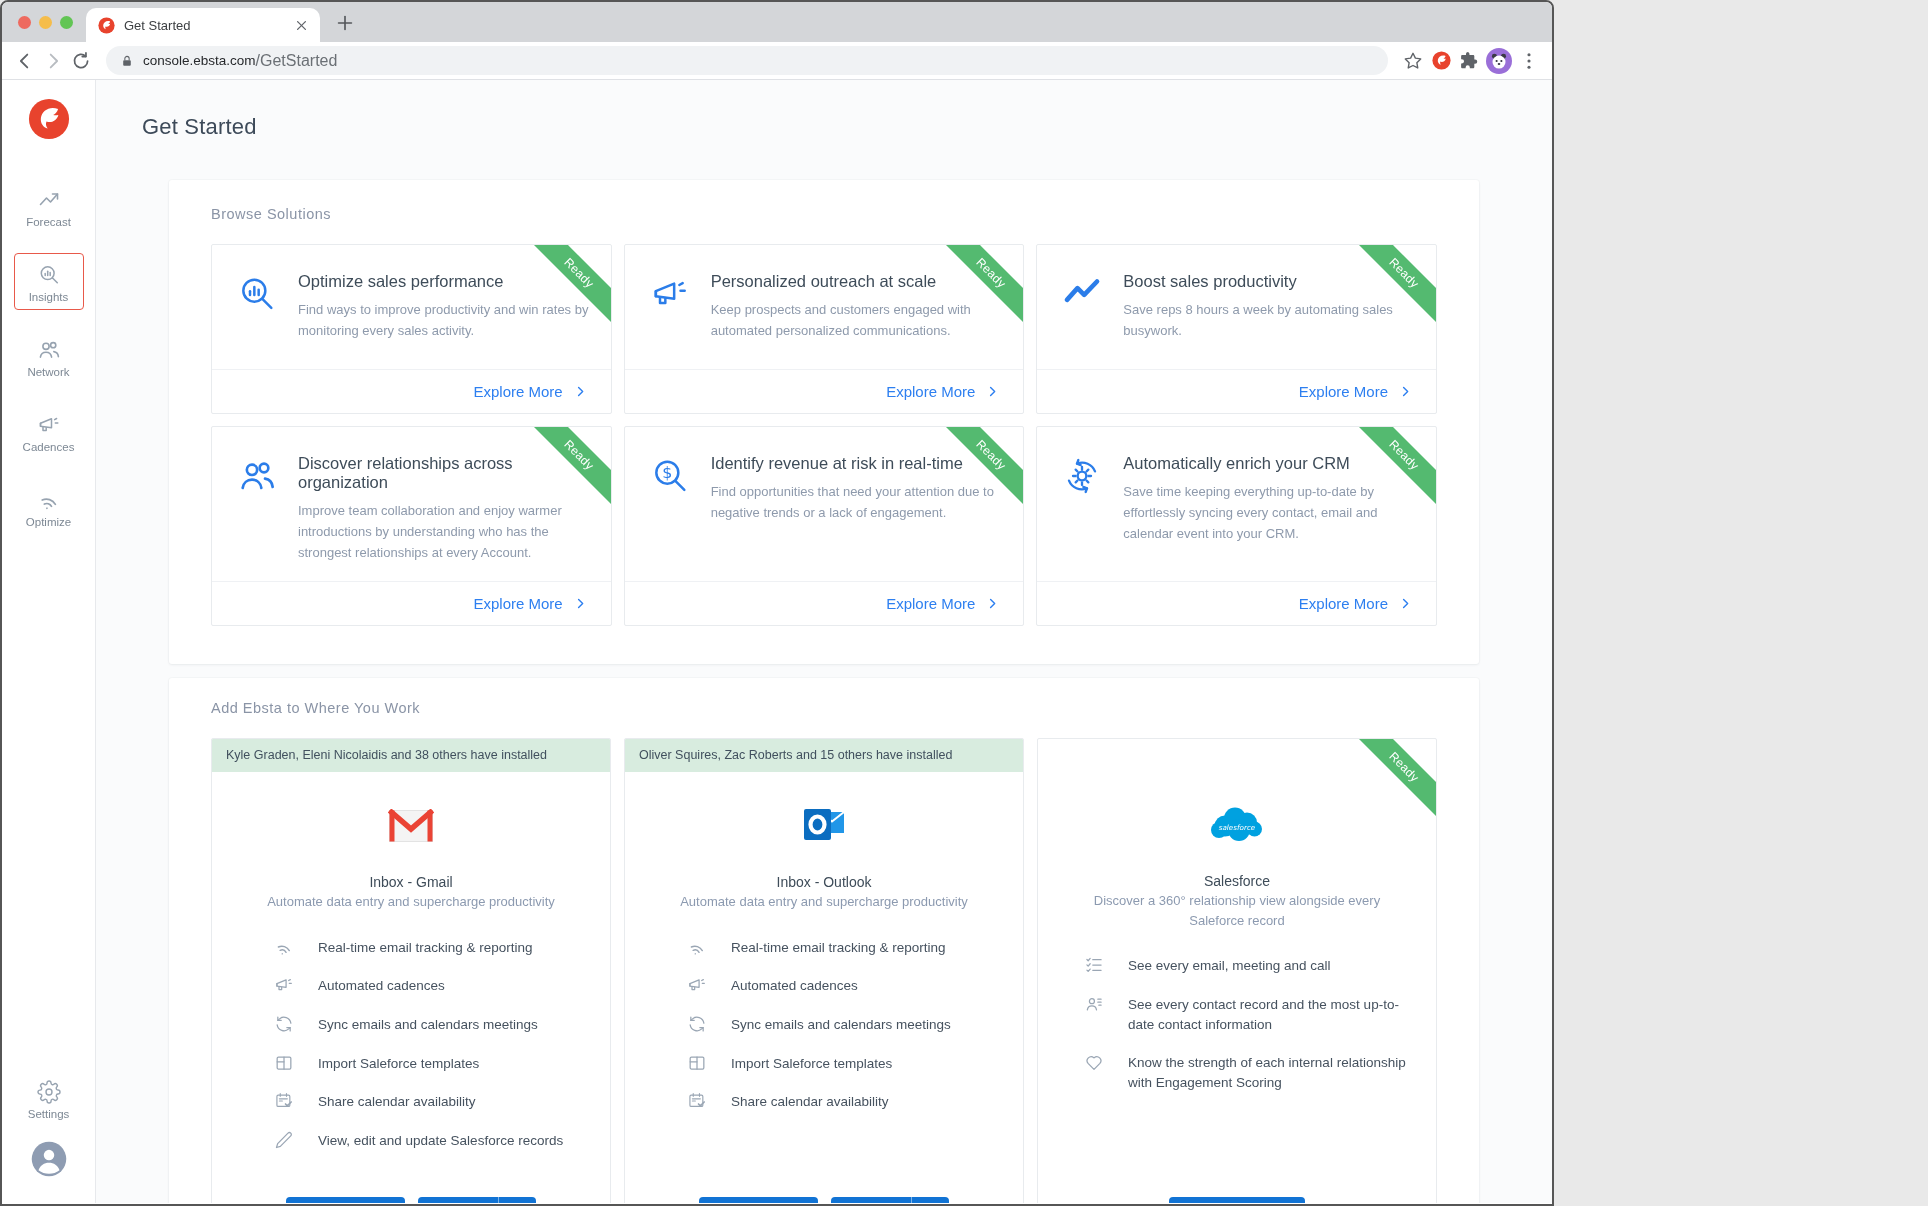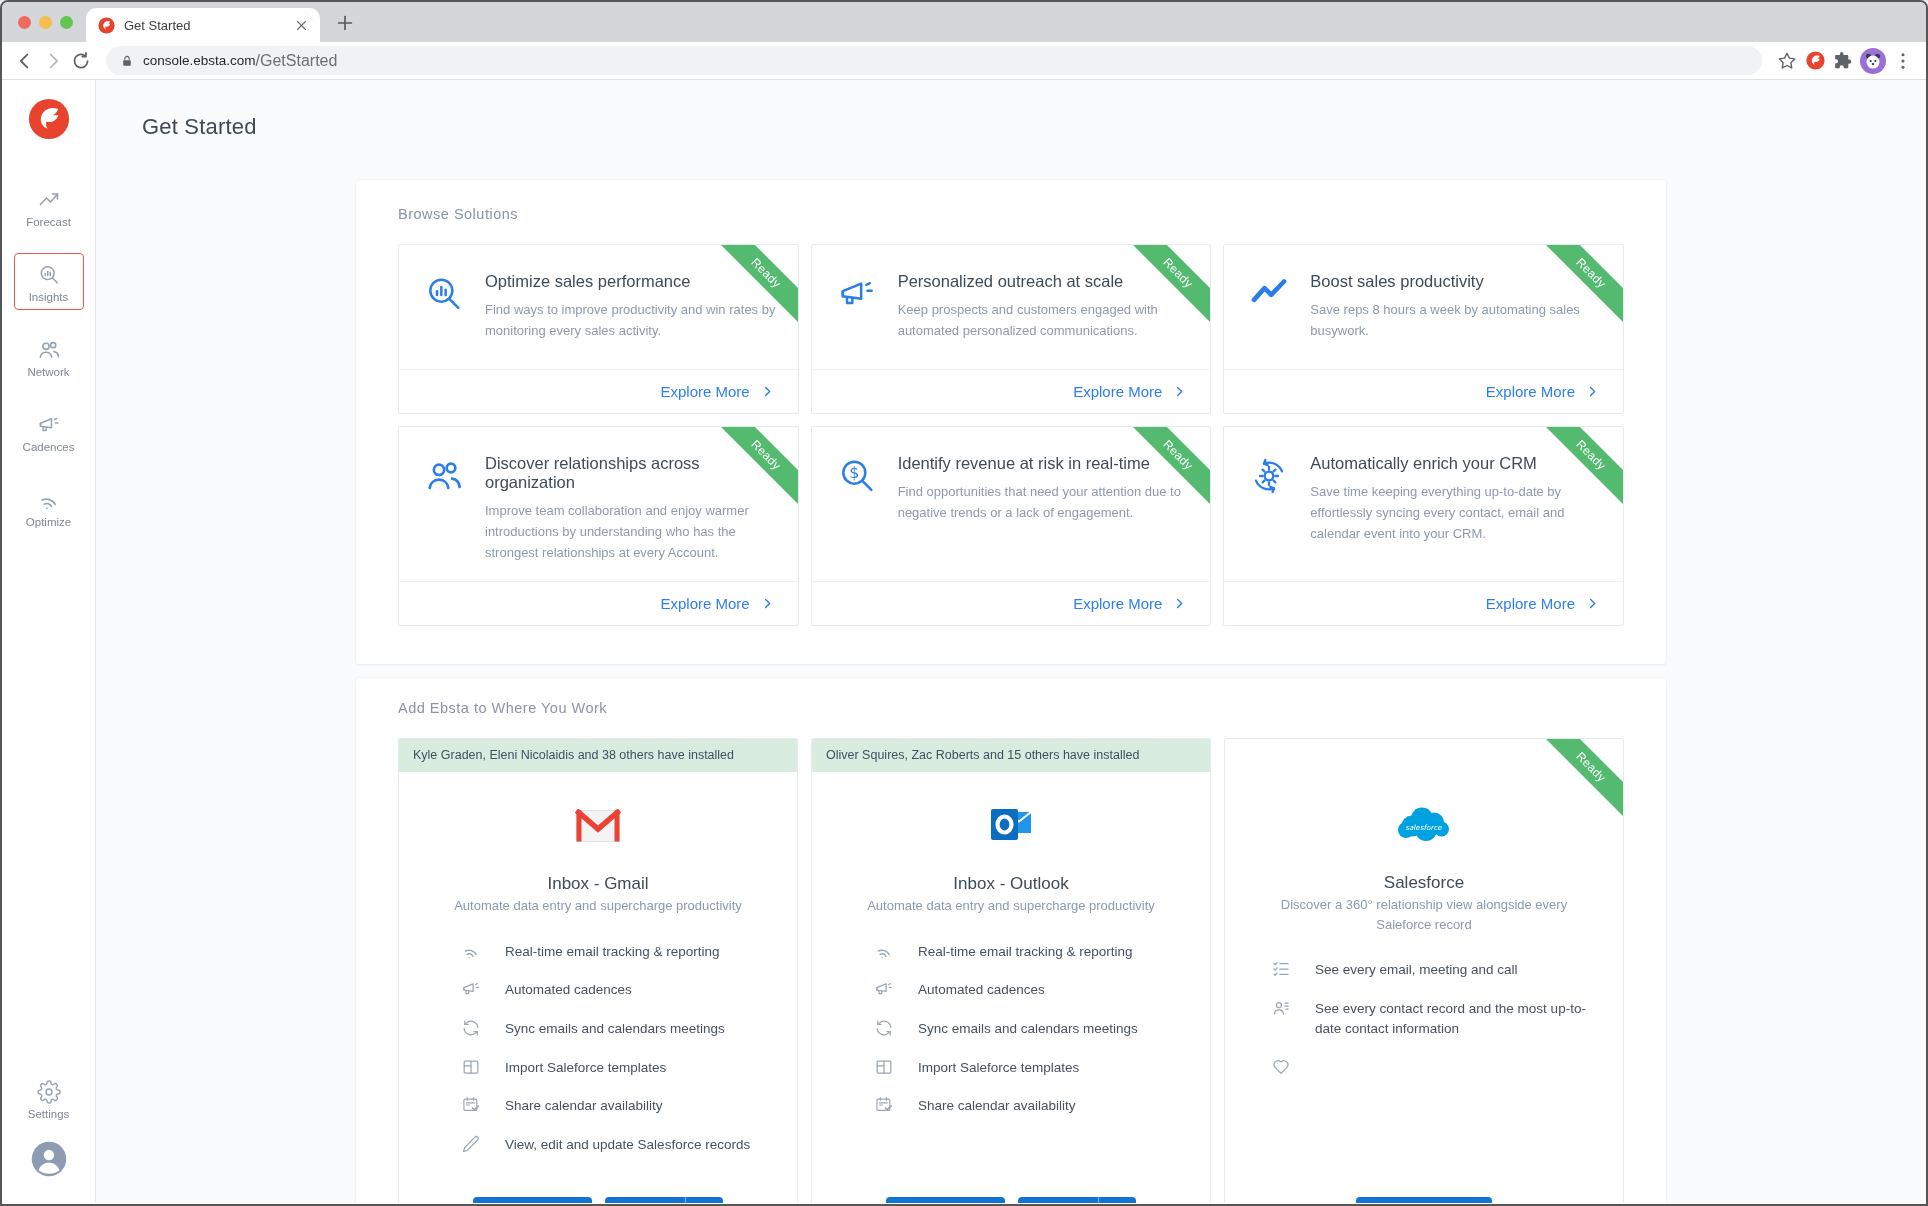--- a/index.html
+++ b/index.html
@@ -1,17 +1,17 @@
 <!DOCTYPE html>
 <html><head>
 <meta charset="utf-8">
 <style>
   html,body{margin:0;padding:0;background:#e9e9e9;font-family:"Liberation Sans","DejaVu Sans",sans-serif;}
   *{box-sizing:border-box;}
-  .window{width:1928px;height:1206px;border:2px solid #565656;border-radius:8px 8px 0 0;overflow:hidden;background:#fff;position:relative;}
+  .window{width:1554px;height:1206px;border:2px solid #565656;border-radius:8px 8px 0 0;overflow:hidden;background:#fff;position:relative;}
   
   .tabstrip{height:40px;background:#d4d6d9;position:relative;}
   .traffic{position:absolute;left:16px;top:14px;display:flex;gap:8px;}
   .tl{width:13px;height:13px;border-radius:50%;display:inline-block;}
   .tl.red{background:#ee6a5f;}
   .tl.yellow{background:#f5bd4b;}
   .tl.green{background:#62c554;}
   .tab{position:absolute;left:84px;bottom:0;width:234px;height:34px;background:#fff;border-radius:10px 10px 0 0;display:flex;align-items:center;padding:0 10px 0 12px;}
   .tab-favicon{width:17px;height:17px;flex:none;}
   .tab-favicon svg{width:100%;height:100%;}
@@ -68,21 +68,21 @@
   
   .app-grid{display:grid;grid-template-columns:repeat(3,1fr);gap:13px;margin-top:22px;}
   .app-card{border:1px solid #e8ebee;border-radius:2px;background:#fff;position:relative;overflow:hidden;height:545px;}
   .app-banner{background:#d8ecdf;color:#41505e;font-size:12.5px;padding:9px 14px;min-height:33px;}
   .app-logo{display:flex;justify-content:center;align-items:center;margin-top:34px;height:44px;}
   .app-card.no-banner .app-logo{margin-top:66px;}
   .app-logo svg{height:42px;}
   .app-logo .lg-gmail svg{width:46px;height:34px;}
   .app-logo .lg-outlook svg{width:46px;height:42px;}
   .app-logo .lg-sf svg{width:58px;height:40px;}
-  .app-title{text-align:center;font-size:17px;color:#3e4c59;margin-top:24px;}
+  .app-title{text-align:center;font-size:14px;color:#3e4c59;margin-top:24px;}
   .app-subtitle{text-align:center;font-size:13px;color:#8c9ab0;margin-top:2px;line-height:1.5;padding:0 38px;}
   .features{margin-top:26px;padding-left:62px;padding-right:20px;}
   .app-card.no-banner .features{padding-left:46px;}
   .feature{display:flex;gap:24px;margin-bottom:19px;align-items:flex-start;}
   .f-icon{width:20px;height:20px;flex:none;color:#9aa6b4;margin-top:-1px;}
   .f-icon svg{width:100%;height:100%;}
   .feature-text{font-size:13.5px;color:#46525f;line-height:1.45;max-width:300px;}
   .app-buttons{position:absolute;top:458px;left:0;right:0;display:flex;justify-content:center;gap:13px;}
   .btn{background:#1173d4;color:#fff;font-size:13.5px;font-weight:500;height:37px;border-radius:4px;display:flex;align-items:center;justify-content:center;cursor:pointer;}
   .btn-invite{min-width:119px;padding:0 18px;}
@@ -587,20 +587,21 @@
                       <circle cx="9.5" cy="8.6" r="3"></circle>
                       <path d="M4 19c.5-3 2.6-4.7 5.5-4.7S14.5 16 15 19"></path>
                       <path d="M16.6 6.2h3.9M16.6 9.8h3.9M17.8 13.4h2.7"></path>
                     </svg></span>
                   <span class="feature-text">See every contact record and the most up-to-date contact information</span>
                 </div>
                 <div class="feature">
                   <span class="f-icon"><svg viewBox="0 0 24 24" fill="none" stroke="currentColor" stroke-width="1.5" stroke-linecap="round" stroke-linejoin="round">
                       <path d="M12 20.8 4.9 13.7a4.9 4.9 0 0 1 6.9-6.9l.2.2.2-.2a4.9 4.9 0 0 1 6.9 6.9z"></path>
                     </svg></span>
+                  <span class="feature-text">Know the strength of each internal relationship with Engagement Scoring</span>
                 </div>
               </div>
               <div class="app-buttons">
                 <div class="btn btn-wide">Install</div>
               </div>
             </div>
           </div>
       </section>
     </main>
   </div>

